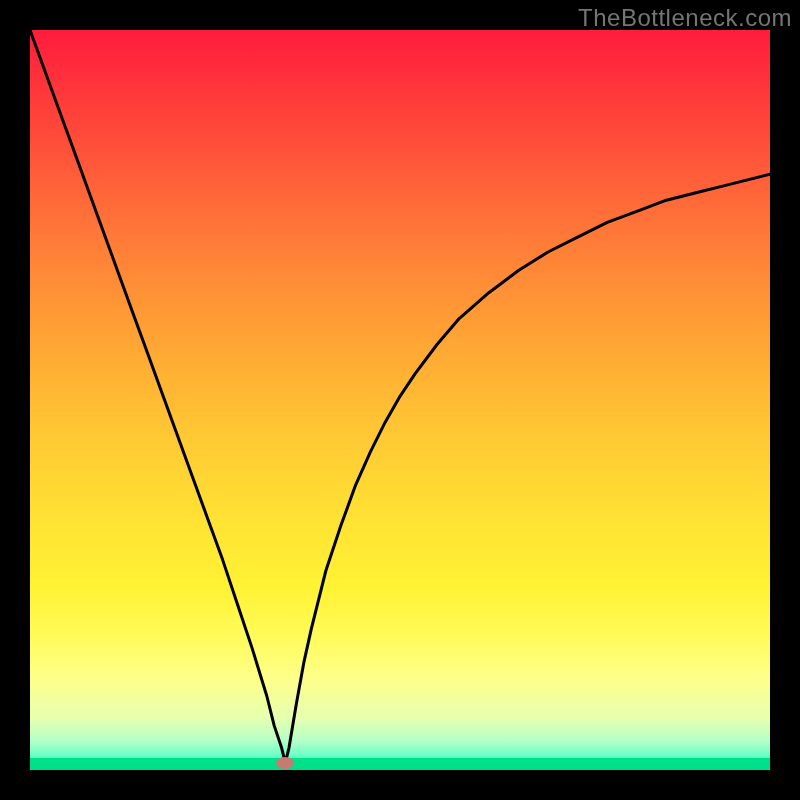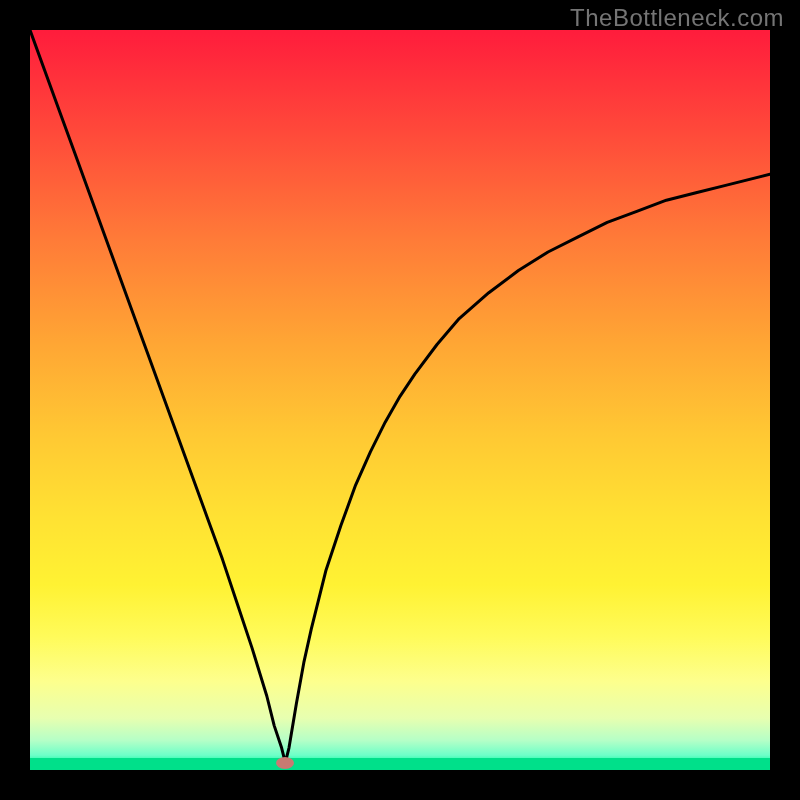--- a/index.html
+++ b/index.html
@@ -6,21 +6,21 @@
   html, body { width: 800px; height: 800px; overflow: hidden; background: #000; }
   .frame {
     position: relative;
     width: 800px;
     height: 800px;
     background: #000;
   }
   .watermark {
     position: absolute;
     top: 4px;
-    right: 16px;
+    right: 8px;
     font-family: Arial, Helvetica, sans-serif;
     font-size: 24px;
     color: #757575;
     letter-spacing: 0.5px;
     z-index: 4;
   }
   .plot {
     position: absolute;
     left: 30px;
     top: 30px;

